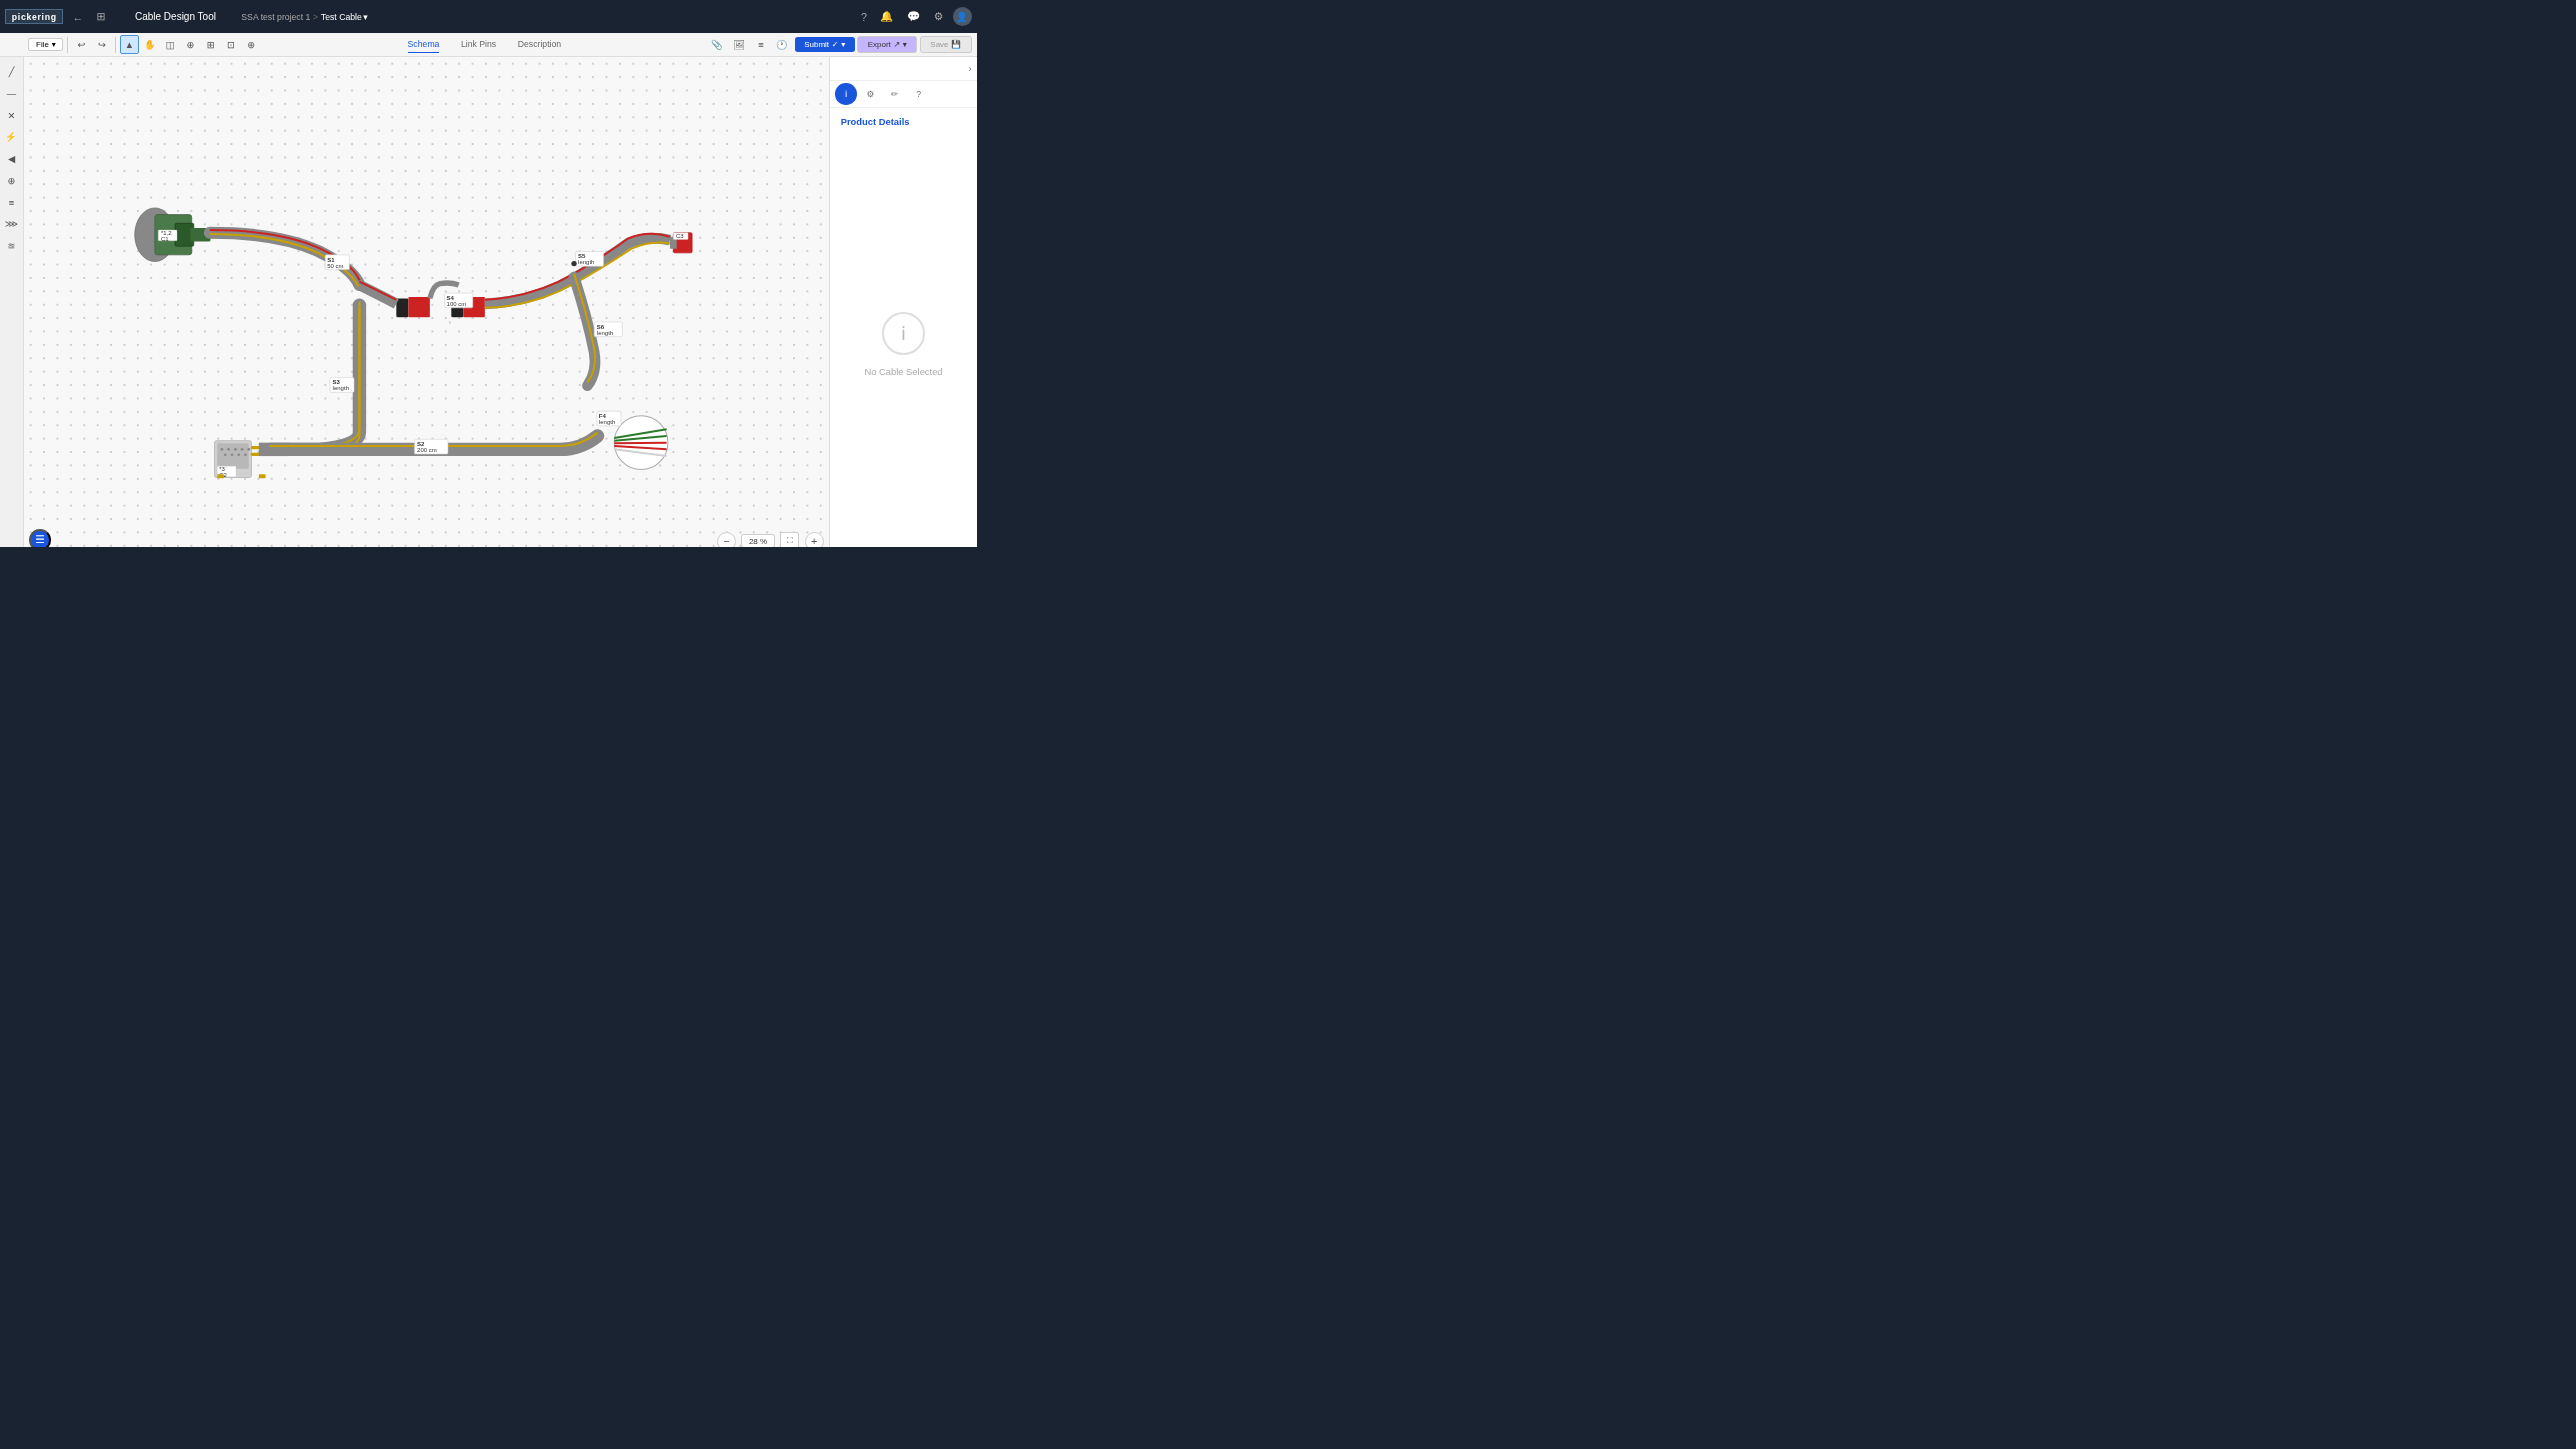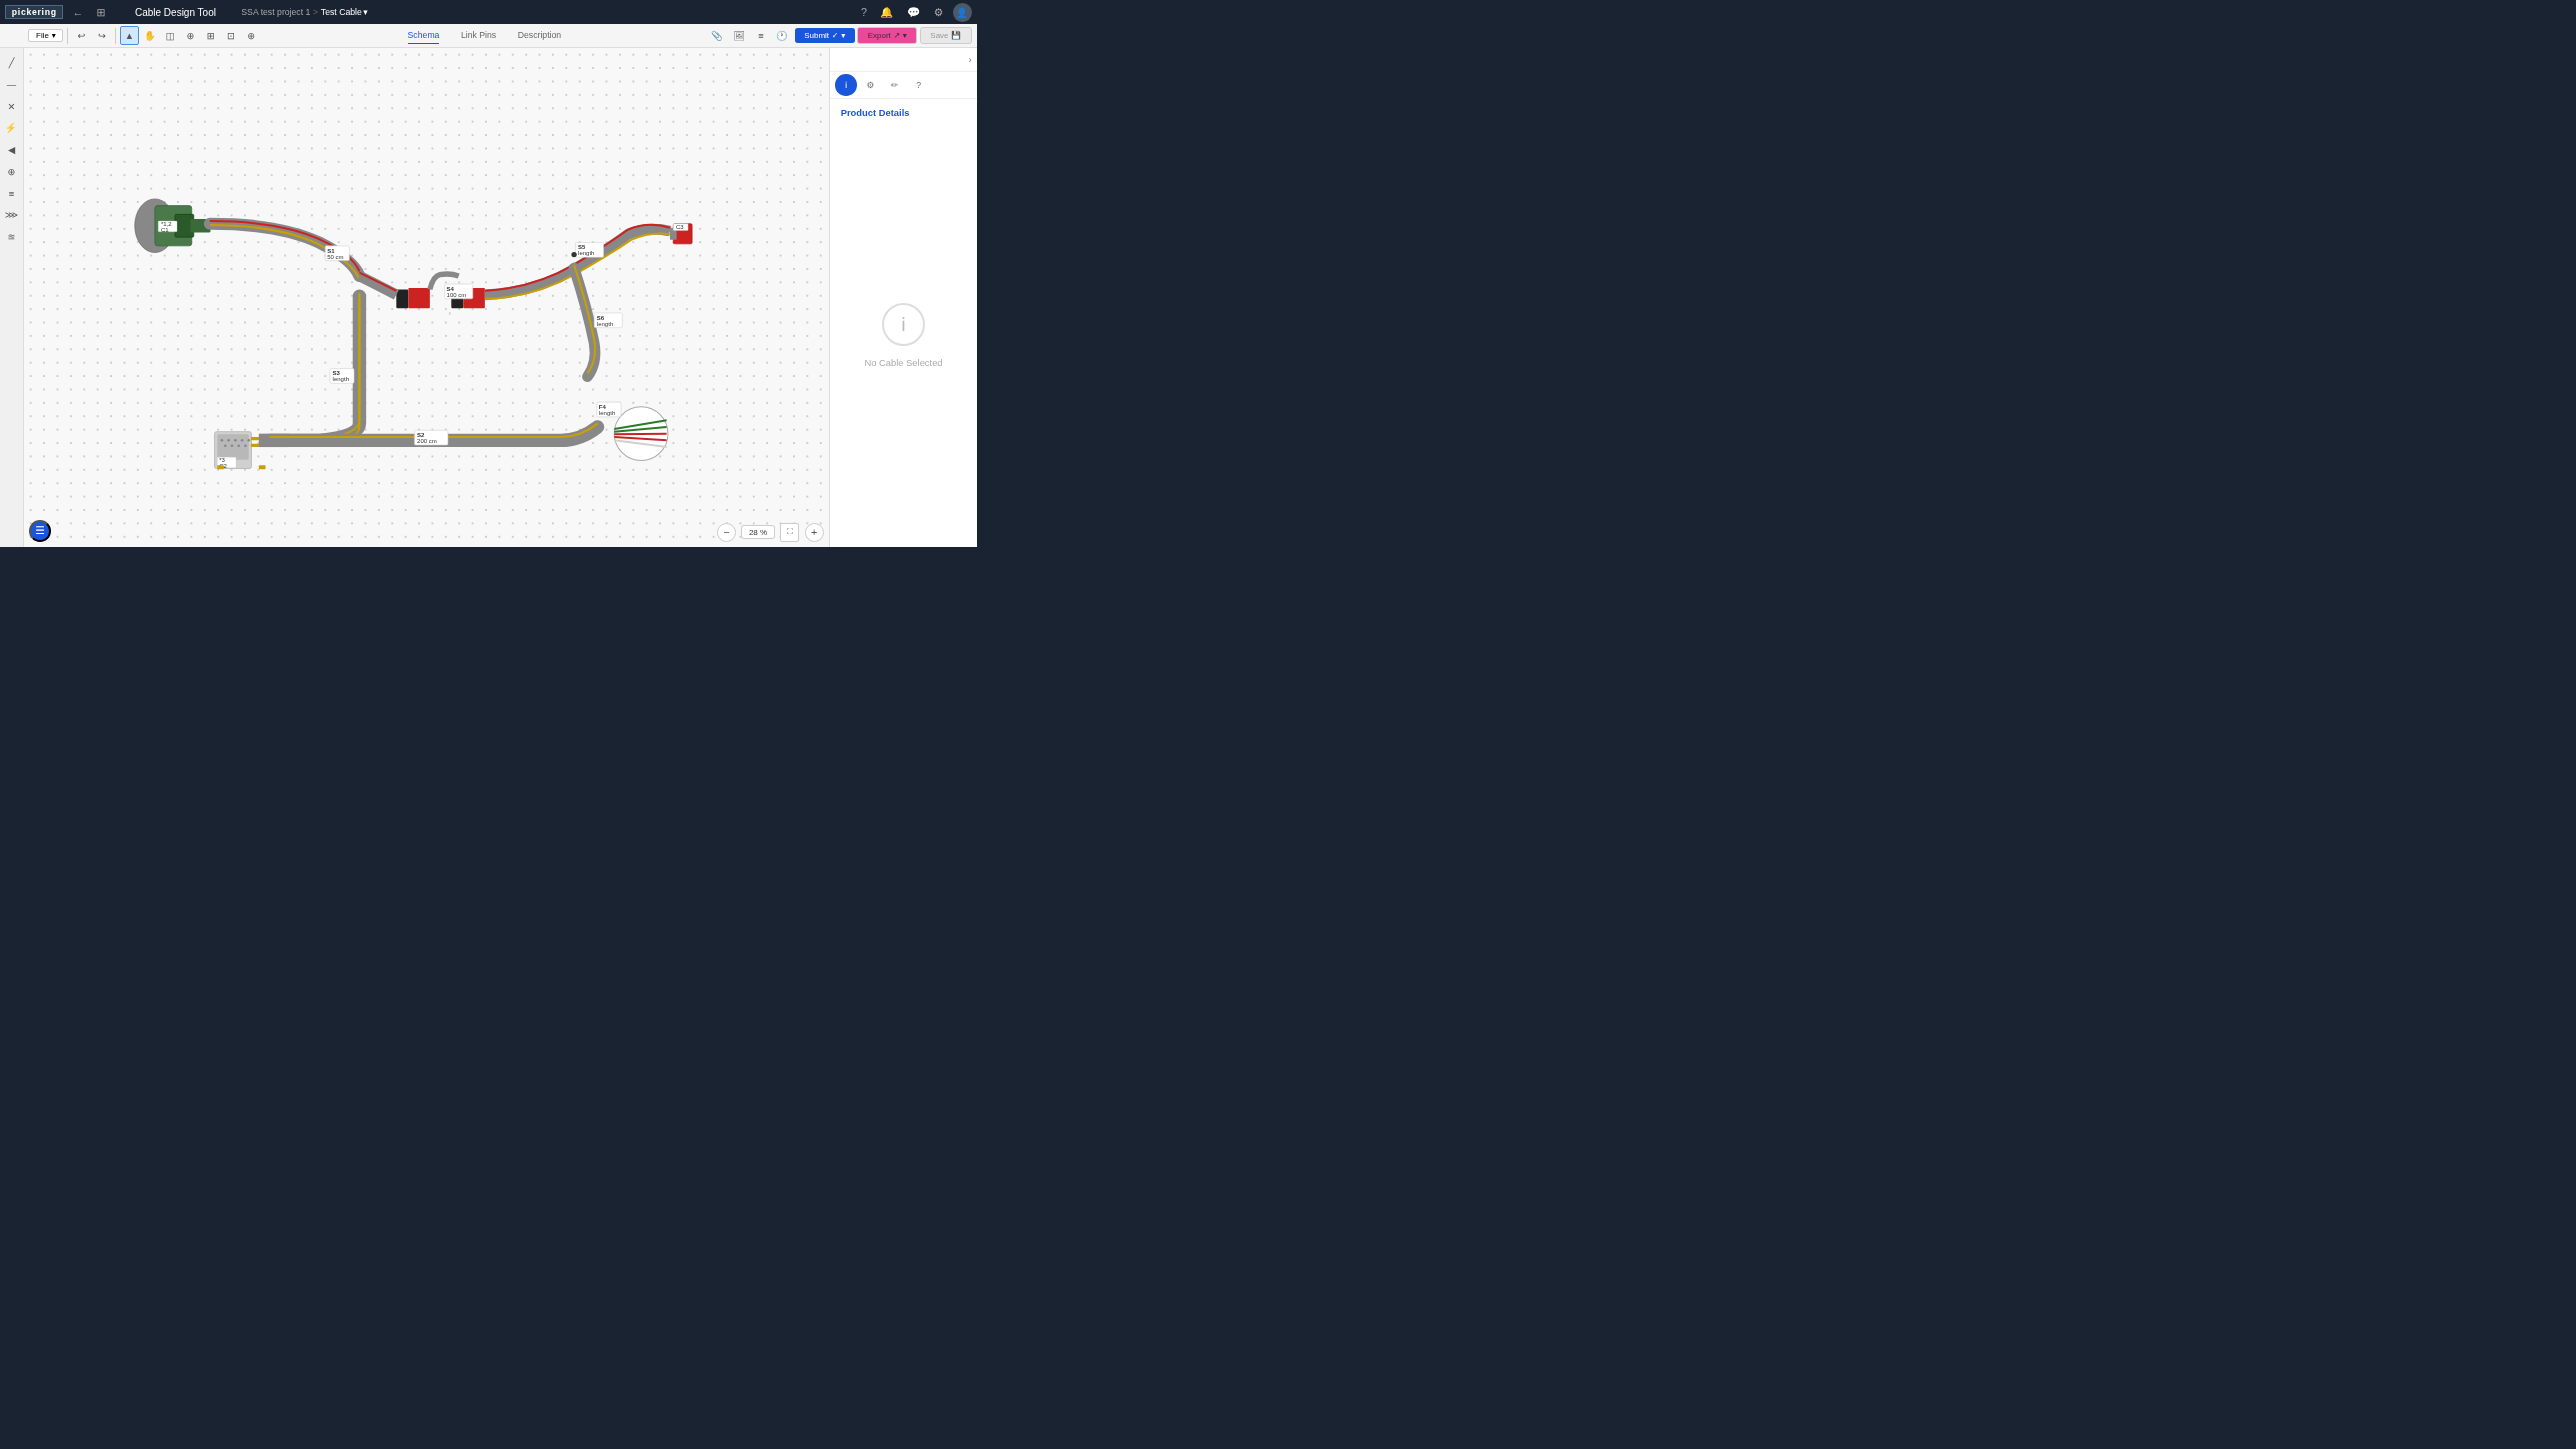--- a/index.html
+++ b/index.html
@@ -1,20 +1,20 @@
 <!DOCTYPE html>
 <html style="font-size:10.7px"><head>
   <meta charset="utf-8">
   <style>
     * { margin: 0; padding: 0; box-sizing: border-box; }
     body { width: 977px; height: 547px; font-family: -apple-system, BlinkMacSystemFont, 'Segoe UI', sans-serif; overflow: hidden; background: #1a2332; }
 
     
     #topbar {
-      display: flex; align-items: center; height: 24px;
+      display: flex; align-items: center; height: 33px;
       background: #1a2332; color: #fff; padding: 0 5.4px; gap: 5.4px;
     }
     #topbar .logo { display: flex; align-items: center; gap: 2.7px; }
     #topbar .logo-box { background: #2a3a4a; border: 0.7px solid #4a6a8a; padding: 1.3px 5.4px; font-size: 8.7px; font-weight: bold; color: #fff; letter-spacing: 0.7px; }
     #topbar .nav-btn { background: none; border: none; color: #aaa; cursor: pointer; font-size: 10.7px; padding: 1.3px 4px; }
     #topbar .app-title { font-size: 10px; font-weight: 400; color: #fff; margin: 0 20px; }
     #topbar .breadcrumb { display: flex; align-items: center; gap: 2.7px; font-size: 8.7px; color: #aaa; }
     #topbar .breadcrumb .sep { color: #666; }
     #topbar .bc-link { color: #aaa; cursor: pointer; }
     #topbar .bc-active { color: #fff; display: flex; align-items: center; gap: 1.3px; }
@@ -29,21 +29,21 @@
     }
     #toolbar .file-btn { background: #fff; border: 0.7px solid #ccc; padding: 1.3px 6.7px; font-size: 8px; cursor: pointer; display: flex; align-items: center; gap: 2.7px; border-radius: 2px; margin-left: 23px; }
     #toolbar .sep { width: 0.7px; height: 16px; background: #ccc; margin: 0 2.7px; }
     #toolbar .tool-btn { background: none; border: 0.7px solid transparent; width: 19px; height: 19px; cursor: pointer; display: flex; align-items: center; justify-content: center; border-radius: 2px; font-size: 9.4px; color: #555; }
     #toolbar .tool-btn.active { background: #d0e8ff; border-color: #4a90d9; }
     #toolbar .center-tabs { flex: 1; display: flex; justify-content: center; gap: 21.5px; }
     #toolbar .tab { font-size: 8.7px; color: #666; cursor: pointer; padding: 2.7px 0; border-bottom: 1.3px solid transparent; }
     #toolbar .tab.active { color: #1a56db; border-bottom: 1.3px solid #1a56db; }
     #toolbar .right-tools { display: flex; align-items: center; gap: 2.7px; margin-left: auto; }
     #toolbar .submit-btn { background: #1a56db; color: #fff; border: none; padding: 2.7px 9.4px; font-size: 8px; border-radius: 2.7px; cursor: pointer; display: flex; align-items: center; gap: 2.7px; }
-    #toolbar .export-btn { background: #ec4899; color: #333; border: 0.7px solid #ccc; padding: 2.7px 9.4px; font-size: 8px; border-radius: 2.7px; cursor: pointer; display: flex; align-items: center; gap: 2.7px; }
+    #toolbar .export-btn { background: #c4b5fd; color: #333; border: 0.7px solid #ccc; padding: 2.7px 9.4px; font-size: 8px; border-radius: 2.7px; cursor: pointer; display: flex; align-items: center; gap: 2.7px; }
     #toolbar .save-btn { background: #e8e8e8; color: #999; border: 0.7px solid #ccc; padding: 2.7px 9.4px; font-size: 8px; border-radius: 2.7px; cursor: pointer; display: flex; align-items: center; gap: 2.7px; }
 
     
     #main { display: flex; height: calc(547px - 48px); }
 
     
     #left-sidebar {
       width: 24px; background: #f0f0f0; border-right: 0.7px solid #ddd;
       display: flex; flex-direction: column; align-items: center; padding: 5.4px 0; gap: 2.7px;
     }

